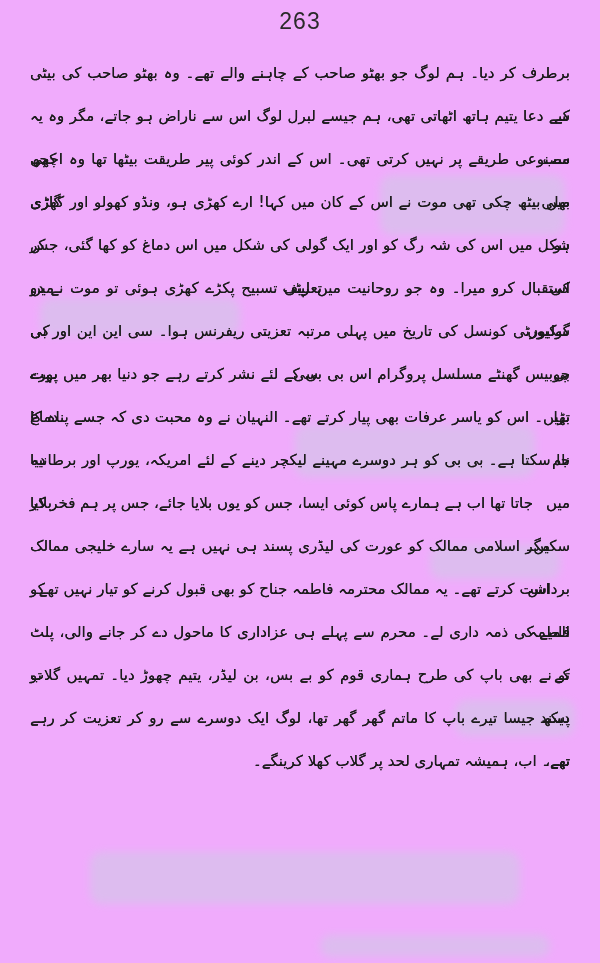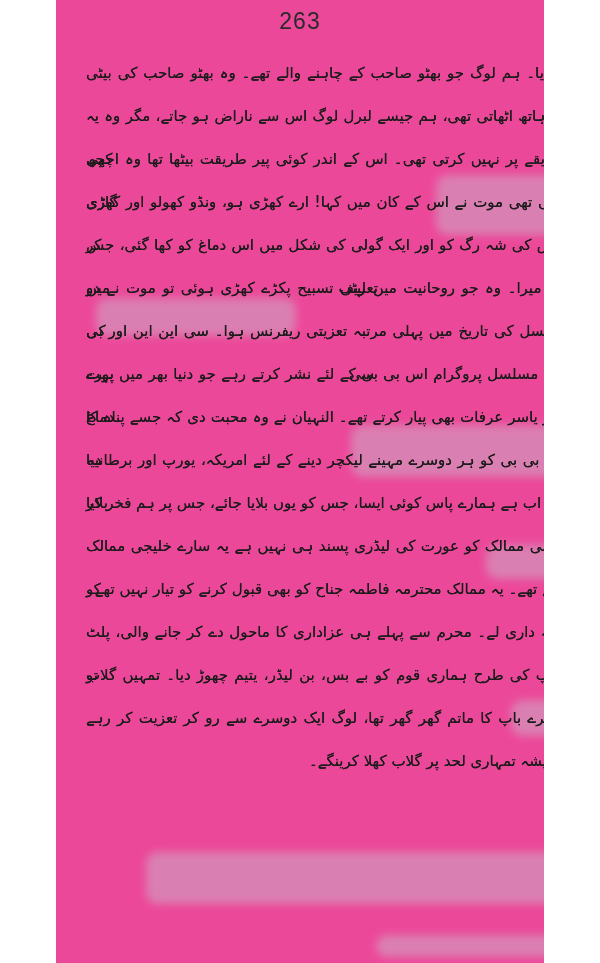--- a/index.html
+++ b/index.html
@@ -1,21 +1,21 @@
 <!DOCTYPE html>
 <html lang="ur"><head>
 <meta charset="utf-8">
 <style>
   html, body { margin: 0; padding: 0; background: #ffffff; }
   .page {
     position: relative;
-    width: 488px;
+    width: 600px;
     height: 963px;
     margin: 0 auto;
-    background: #ec4899;
+    background: #f0abfc;
     overflow: hidden;
     font-family: "DejaVu Sans", sans-serif;
   }
   
   .bleed {
     position: absolute;
     background: #bfd8db;
     opacity: 0.38;
     filter: blur(4px);
     border-radius: 12px;

